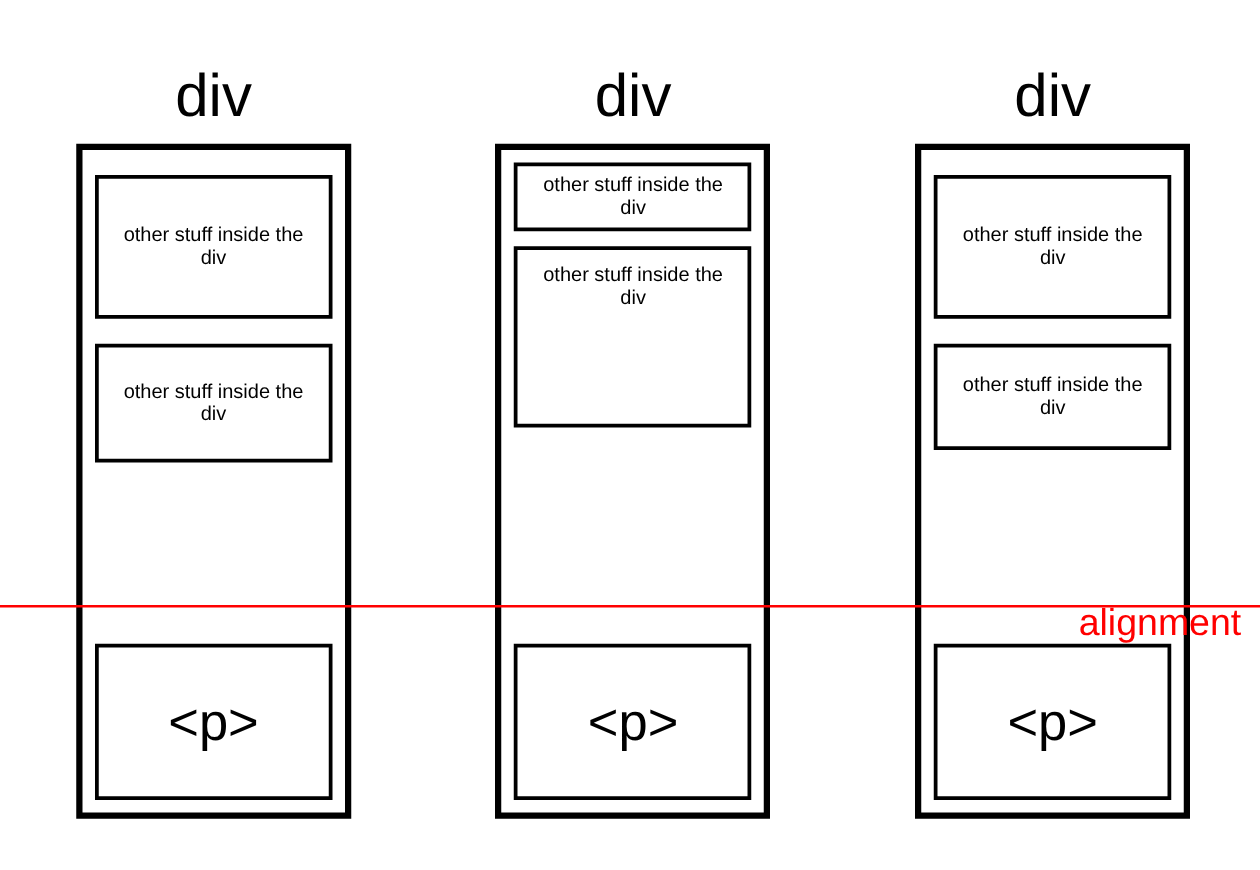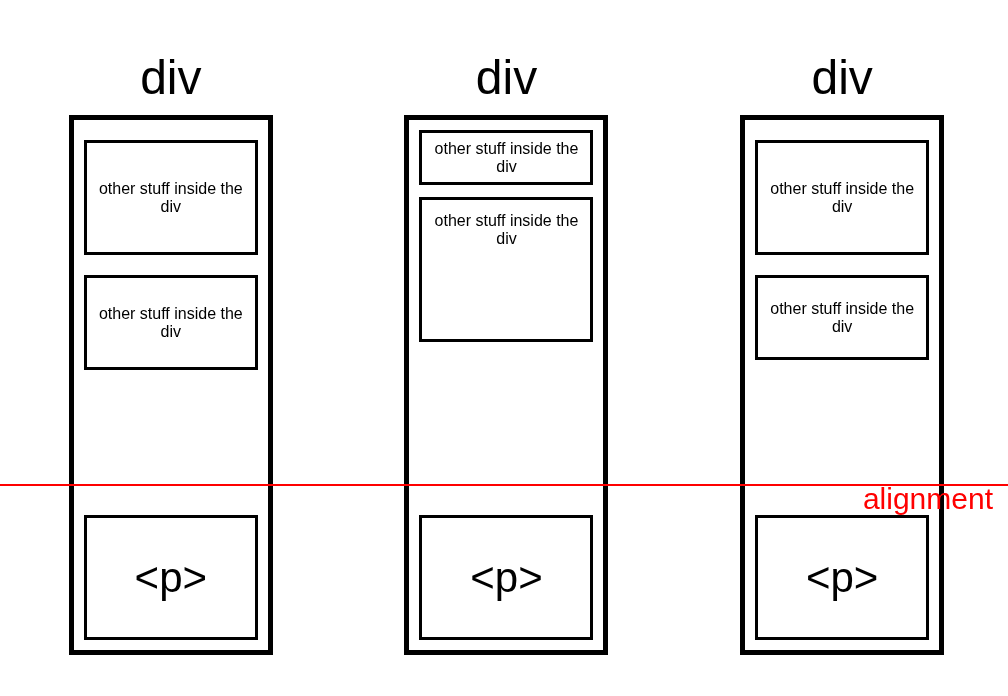--- a/index.html
+++ b/index.html
@@ -25,21 +25,21 @@
       flex-direction: column;
       align-items: center;
     }
     .column-label {
       font-size: 48px;
       font-weight: normal;
       margin-bottom: 10px;
     }
     .div-box {
       border: 5px solid #000;
-      width: 204px;
+      width: 220px;
       height: 540px;
       display: flex;
       flex-direction: column;
       padding: 10px;
       position: relative;
     }
     .inner-box {
       border: 3px solid #000;
       text-align: center;
       font-size: 16px;

